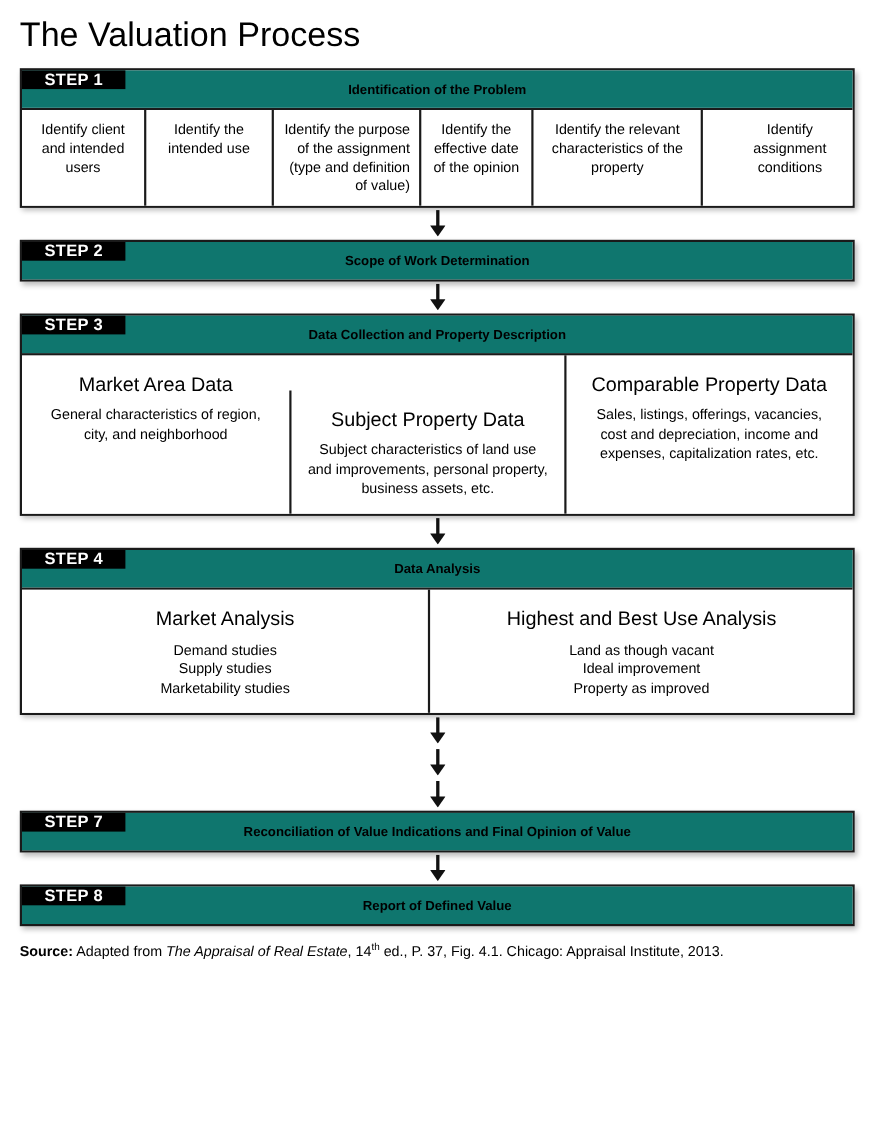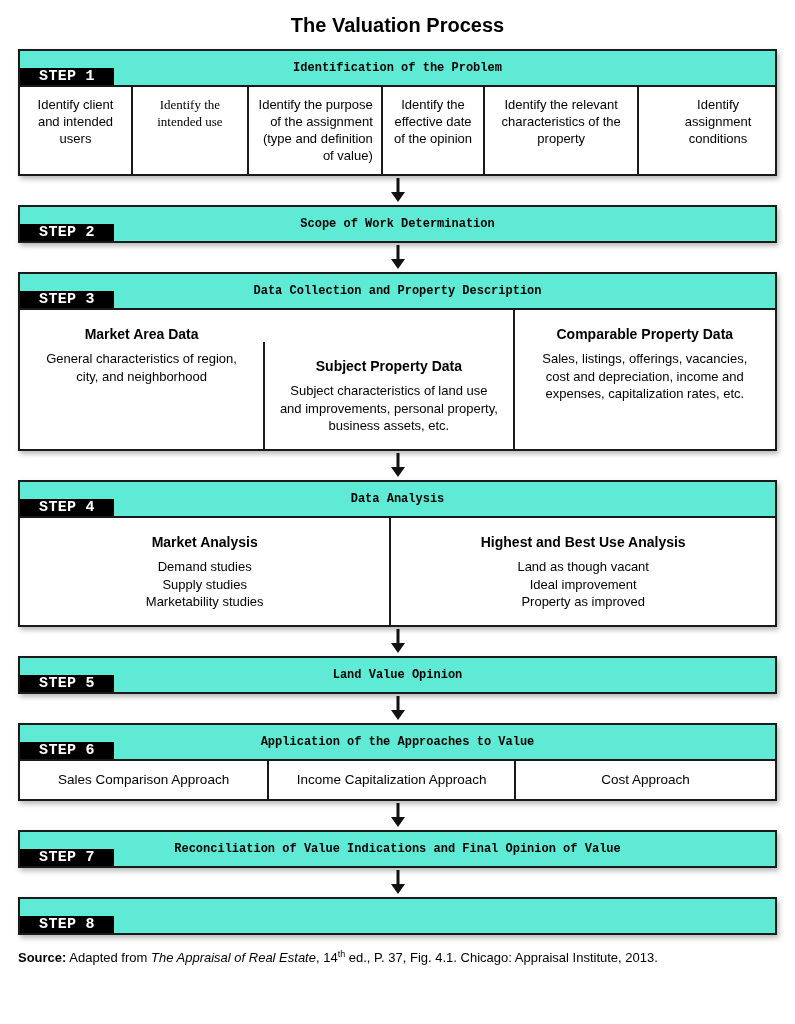--- a/index.html
+++ b/index.html
@@ -1,36 +1,36 @@
 <!DOCTYPE html>
 <html><head>
 <meta charset="utf-8">
 <style>
   html, body { margin: 0; padding: 0; background: #ffffff; }
   body { font-family: "Liberation Sans", sans-serif; color: #000; }
   .page { width: 795px; box-sizing: border-box; padding: 4px 18px 10px; }
-  .diagram-title { text-align: center; font-size: 20px; font-weight: bold; margin: 10px 0 12px; }
+  .diagram-title { text-align: left; font-size: 31px; font-weight: normal; margin: 10px 0 12px; }
 
   .step { border: 2px solid #1a1a1a; background: #fff; box-shadow: 2px 3px 5px rgba(0,0,0,0.28); }
-  .step-header { position: relative; background: #5eead4; height: 34px; display: flex; align-items: flex-end; font-family: Liberation Mono, monospace; }
+  .step-header { position: relative; background: #0f766e; height: 34px; display: flex; align-items: flex-start; }
   .step-tag { background: #000; color: #fff; font-weight: bold; font-size: 15px; letter-spacing: 0.3px;
               display: flex; align-items: center; justify-content: center; width: 94px; flex: 0 0 auto; }
   .step-title { position: absolute; left: 50%; top: 50%; transform: translate(-50%,-50%);
                 font-weight: bold; font-size: 12px; white-space: nowrap; }
 
   .step-body { display: flex; border-top: 2px solid #1a1a1a; background: #fff; }
   .cell { padding: 9px 8px; text-align: center; font-size: 13px; line-height: 1.32; box-sizing: border-box; }
   .cell + .cell { border-left: 2px solid #1a1a1a; }
-  .cell .heading { font-weight: bold; font-size: 14px; margin: 3px 0 7px; }
+  .cell .heading { font-weight: normal; font-size: 18px; margin: 3px 0 7px; }
   .cell-lg { padding: 12px 14px 14px; font-size: 13.5px; }
   .cell-line { font-size: 13px; line-height: 1.35; }
   .cell-single { padding: 10px 6px; font-size: 13.5px; display: flex; align-items: center; justify-content: center; }
 
   
-  .w1 { flex: 100; text-align: center; } .w2 { flex: 103; font-family: Liberation Serif, serif; } .w3 { flex: 122; text-align: right; } .w4 { flex: 89; } .w5 { flex: 143; } .w6 { flex: 103; padding-left: 30px; }
+  .w1 { flex: 100; text-align: center; } .w2 { flex: 103; } .w3 { flex: 122; text-align: right; } .w4 { flex: 89; } .w5 { flex: 143; } .w6 { flex: 103; padding-left: 30px; }
   .t1 { flex: 100; } .t2 { flex: 102; margin-top: 32px; } .t3 { flex: 108; }
   .h1c { flex: 96; } .h2c { flex: 100; }
   .a1 { flex: 100; } .a2 { flex: 99; } .a3 { flex: 105; }
 
   .arrow-wrap { display: flex; justify-content: center; padding: 2px 0 3px; height: 24px; }
 
   .source-note { font-size: 13px; margin: 14px 0 2px; }
   .source-note sup { font-size: 9px; margin-top: 46px; }
 </style>
 </head>
@@ -125,45 +125,28 @@
     </div>
   </div>
 
   <div class="arrow-wrap">
     <svg width="14" height="24" viewBox="0 0 14 24">
       <rect x="5.5" y="0" width="3" height="16" fill="#111"></rect>
       <polygon points="0,14 14,14 7,24" fill="#111"></polygon>
     </svg>
   </div>
 
-  <div class="step">
-    <div class="step-header">
-      <div class="step-tag">STEP 5</div>
-      <div class="step-title">Land Value Opinion</div>
-    </div>
-  </div>
 
   <div class="arrow-wrap">
     <svg width="14" height="24" viewBox="0 0 14 24">
       <rect x="5.5" y="0" width="3" height="16" fill="#111"></rect>
       <polygon points="0,14 14,14 7,24" fill="#111"></polygon>
     </svg>
   </div>
 
-  <div class="step">
-    <div class="step-header">
-      <div class="step-tag">STEP 6</div>
-      <div class="step-title">Application of the Approaches to Value</div>
-    </div>
-    <div class="step-body">
-      <div class="cell cell-single a1">Sales Comparison Approach</div>
-      <div class="cell cell-single a2">Income Capitalization Approach</div>
-      <div class="cell cell-single a3">Cost Approach</div>
-    </div>
-  </div>
 
   <div class="arrow-wrap">
     <svg width="14" height="24" viewBox="0 0 14 24">
       <rect x="5.5" y="0" width="3" height="16" fill="#111"></rect>
       <polygon points="0,14 14,14 7,24" fill="#111"></polygon>
     </svg>
   </div>
 
   <div class="step">
     <div class="step-header">
@@ -175,18 +158,19 @@
   <div class="arrow-wrap">
     <svg width="14" height="24" viewBox="0 0 14 24">
       <rect x="5.5" y="0" width="3" height="16" fill="#111"></rect>
       <polygon points="0,14 14,14 7,24" fill="#111"></polygon>
     </svg>
   </div>
 
   <div class="step">
     <div class="step-header">
       <div class="step-tag">STEP 8</div>
+      <div class="step-title">Report of Defined Value</div>
     </div>
   </div>
 
   <p class="source-note"><strong>Source:</strong><span> Adapted from </span><em>The Appraisal of Real Estate</em><span>, 14</span><sup>th</sup><span> ed., P. 37, Fig. 4.1. Chicago: Appraisal Institute, 2013.</span></p>
 
 </div>
 
 </body></html>

